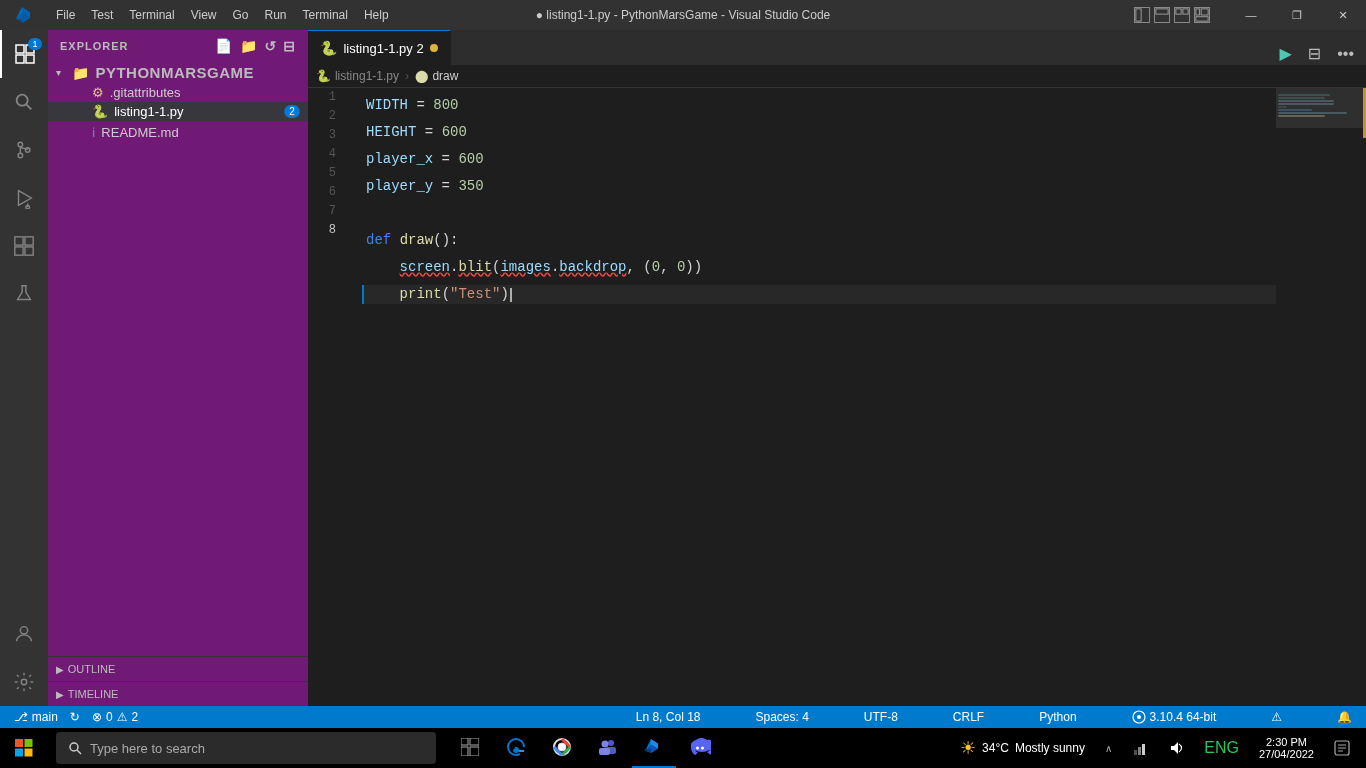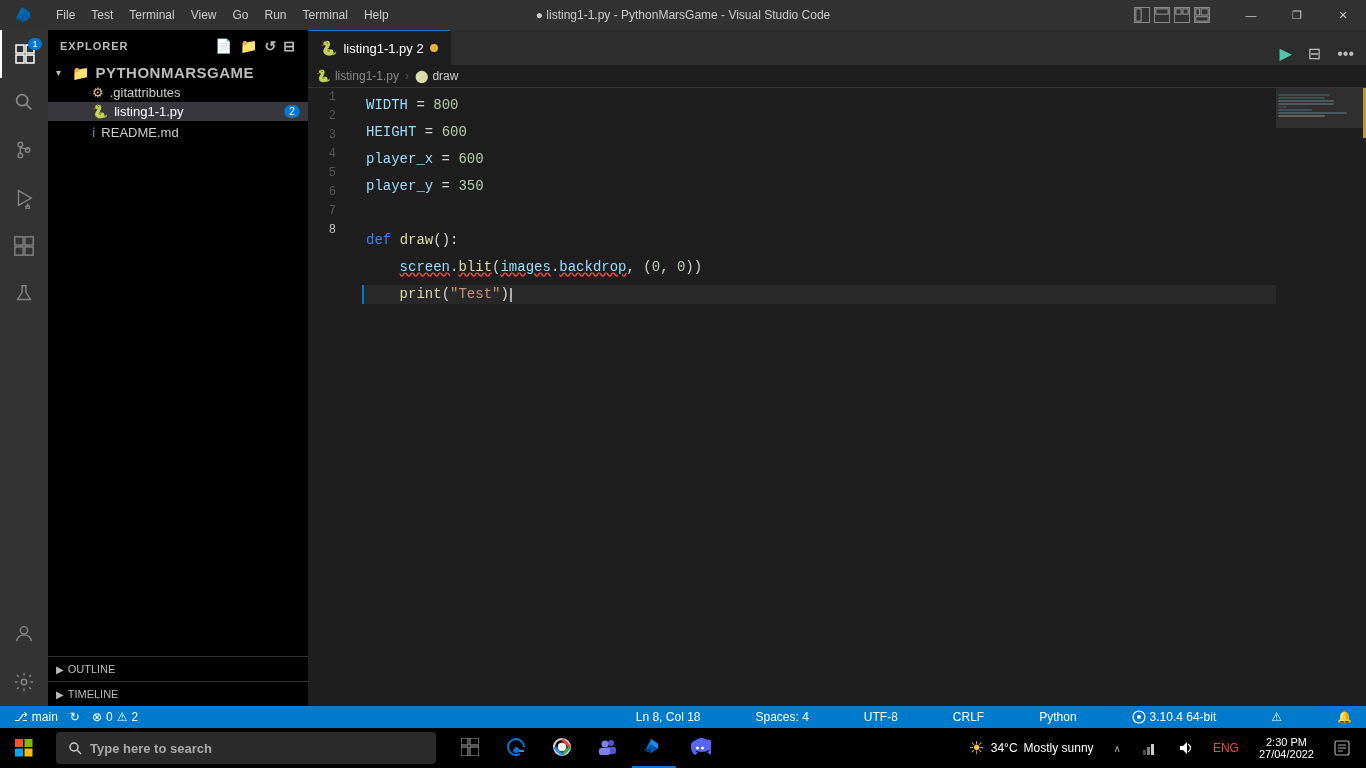--- a/index.html
+++ b/index.html
@@ -102,21 +102,21 @@
       min-width: 14px;
       text-align: center;
     }
     .activity-bottom {
       margin-top: auto;
     }
 
     
     .sidebar {
       width: 260px;
-      background: #000000;
+      background: #701a75;
       display: flex;
       flex-direction: column;
       flex-shrink: 0;
       overflow: hidden;
     }
     .sidebar-header {
       display: flex;
       align-items: center;
       justify-content: space-between;
       padding: 8px 12px;
@@ -374,21 +374,20 @@
       background: #2b2b2b;
       border-radius: 4px;
       display: flex;
       align-items: center;
       padding: 0 12px;
       gap: 8px;
       color: #ccc;
       font-size: 13px;
       cursor: text;
       margin: 0 8px;
-      font-weight: bold;
     }
     .taskbar-apps {
       display: flex;
       align-items: center;
       gap: 2px;
       margin-left: 4px;
     }
     .taskbar-app {
       width: 44px;
       height: 40px;
@@ -847,21 +846,21 @@
           <rect x="10" y="4" width="3" height="11" fill="white" opacity="0.8"></rect>
         </svg>
     </div>
     <div class="taskbar-system">
       <svg width="16" height="16" viewBox="0 0 16 16">
           <path d="M3 6h3l4-4v12l-4-4H3z" fill="white"></path>
           <path d="M11 4c1.5 1 2.5 2.5 2.5 4s-1 3-2.5 4" fill="none" stroke="white" stroke-width="1.2"></path>
         </svg>
     </div>
     <div class="taskbar-system">
-      <span style="font-size:12px;color:#ef4444;">ENG</span>
+      <span style="font-size:16px;color:#22c55e;">ENG</span>
     </div>
 
     <div class="taskbar-clock">
       <span>2:30 PM</span>
       <span>27/04/2022</span>
     </div>
 
     <div class="taskbar-notify">
       <svg width="16" height="16" viewBox="0 0 16 16">
           <rect x="1" y="1" width="14" height="14" rx="2" fill="none" stroke="#aaa" stroke-width="1.2"></rect>

